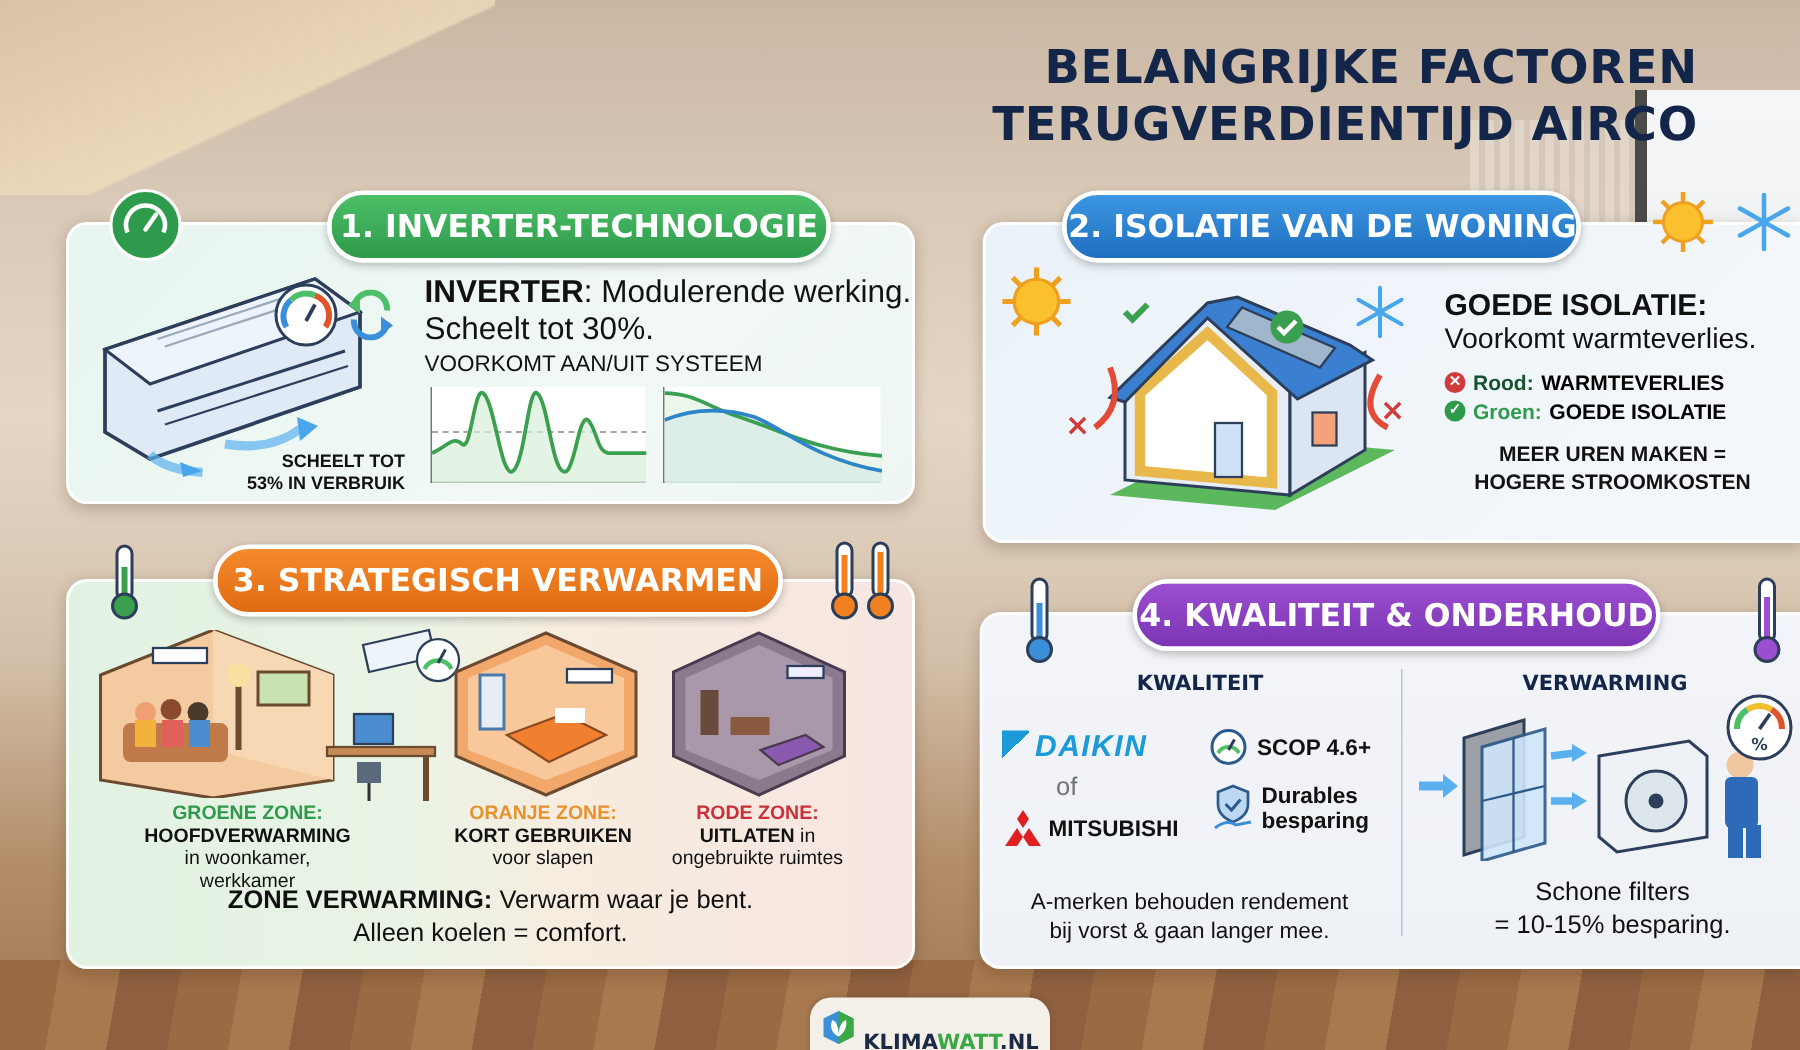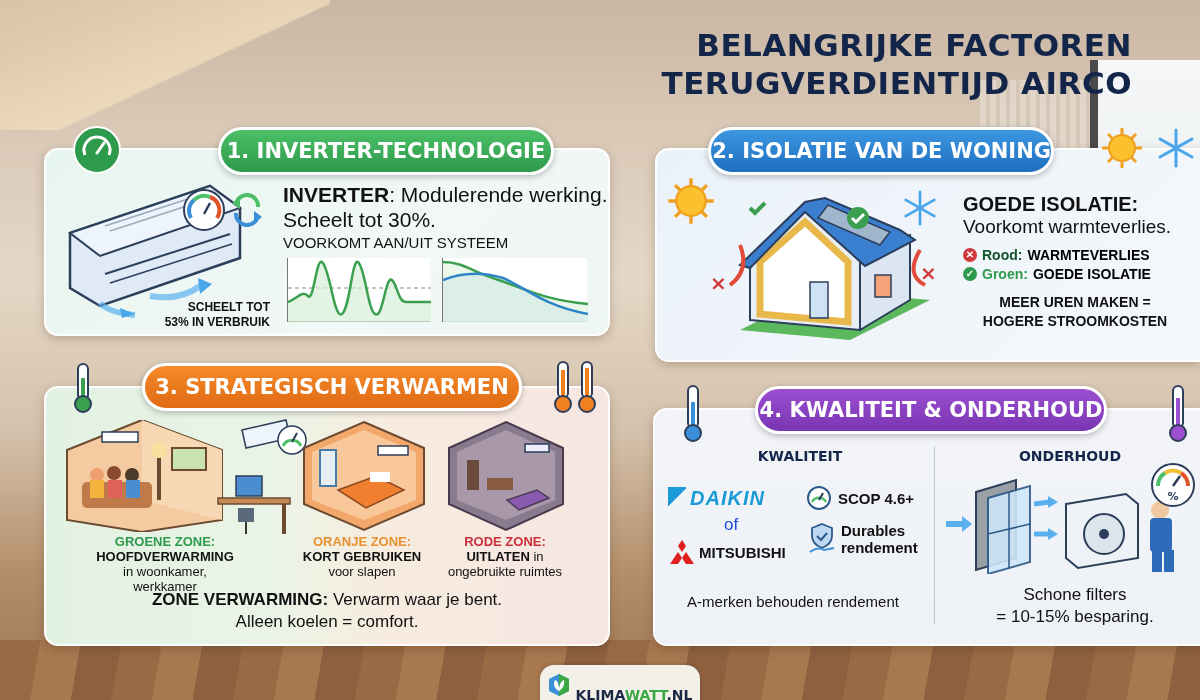--- a/index.html
+++ b/index.html
@@ -94,21 +94,21 @@
 
   .room { position: absolute; }
 
   
   .col-head { position: absolute; font-family: "DejaVu Sans", sans-serif; font-weight: bold; font-size: 14px; color: #13264a; text-align: center; }
   .kwal-head { left: 700px; top: 448px; width: 200px; }
   .ond-head { left: 960px; top: 448px; width: 220px; }
   .divider4 { position: absolute; left: 934px; top: 446px; width: 1px; height: 178px; background: #b8c6d6; }
   .daikin { position: absolute; left: 668px; top: 487px; font-size: 20px; font-weight: bold; font-style: italic; color: #1a9ad6; letter-spacing: 1px; display: flex; align-items: flex-start; gap: 4px; }
   .daikin .mark { width: 18px; height: 20px; background: linear-gradient(135deg, #1a9ad6 50%, transparent 50%); }
-  .of-text { position: absolute; left: 724px; top: 515px; font-size: 17px; color: #1d4ed8; }
+  .of-text { position: absolute; left: 704px; top: 515px; font-size: 17px; color: #737373; }
   .mitsu { position: absolute; left: 668px; top: 540px; font-size: 15px; font-weight: bold; color: #111; display: flex; align-items: center; gap: 3px; }
   .scop { position: absolute; left: 806px; top: 485px; display: flex; align-items: center; gap: 6px; font-size: 15px; font-weight: bold; color: #111; }
   .durable { position: absolute; left: 808px; top: 522px; display: flex; align-items: center; gap: 5px; font-size: 15px; font-weight: bold; color: #111; line-height: 17px; }
   .p4-kfoot { left: 668px; top: 592px; width: 250px; text-align: center; font-size: 15px; line-height: 19px; }
   .p4-ofoot { left: 960px; top: 584px; width: 230px; text-align: center; font-size: 17px; line-height: 22px; }
 
   .logo-tab {
     position: absolute; left: 540px; top: 665px; width: 160px; height: 40px;
     background: #f3efe9; border-radius: 14px 14px 0 0;
     display: flex; align-items: center; justify-content: center; gap: 6px;
@@ -343,21 +343,21 @@
   <circle cx="13" cy="49" r="8" fill="#3b8fd9" stroke="#2c3e5a" stroke-width="2"></circle>
 </svg>
 <div class="pill pill4">4. KWALITEIT &amp; ONDERHOUD</div>
 <svg style="position:absolute;left:1165px;top:384px" width="26" height="60" viewBox="0 0 26 60">
   <rect x="8" y="2" width="10" height="42" rx="5" fill="#fff" stroke="#2c3e5a" stroke-width="2"></rect>
   <rect x="11" y="14" width="4" height="32" fill="#9b4fd0"></rect>
   <circle cx="13" cy="49" r="8" fill="#9b4fd0" stroke="#2c3e5a" stroke-width="2"></circle>
 </svg>
 
 <div class="col-head kwal-head">KWALITEIT</div>
-<div class="col-head ond-head">ONDERHOUD</div>
+<div class="col-head ond-head">VERWARMING</div>
 <div class="divider4"></div>
 
 <div class="daikin">
   <span class="mark"></span>
   <span>DAIKIN</span>
 </div>
 <div class="of-text">of</div>
 <div class="mitsu">
   <svg width="28" height="24" viewBox="0 0 28 24">
     <polygon points="14,0 18,6 14,12 10,6" fill="#e02020"></polygon>
@@ -375,25 +375,26 @@
   <span>SCOP 4.6+</span>
 </div>
 <div class="durable">
   <svg width="28" height="34" viewBox="0 0 28 34">
     <path d="M14 2 L24 6 L24 14 C24 20 19 24 14 26 C9 24 4 20 4 14 L4 6 Z" fill="#bcd8f2" stroke="#2c5a8a" stroke-width="1.8"></path>
     <path d="M9 14 l4 4 l6 -7" stroke="#2c5a8a" stroke-width="2" fill="none"></path>
     <path d="M2 30 q8 -6 14 -2 l10 -2" fill="none" stroke="#3b8fd9" stroke-width="2"></path>
   </svg>
   <div>
     <div>Durables</div>
-    <div>rendement</div>
+    <div>besparing</div>
   </div>
 </div>
 <div class="txt p4-kfoot">
   <div>A-merken behouden rendement</div>
+  <div>bij vorst &amp; gaan langer mee.</div>
 </div>
 
 <svg style="position:absolute;left:946px;top:474px" width="250" height="100" viewBox="0 0 250 100">
   <path d="M0 50 L18 50" stroke="#5ab0ee" stroke-width="6"></path>
   <polygon points="16,42 26,50 16,58" fill="#5ab0ee"></polygon>
   <polygon points="30,18 70,6 70,84 30,96" fill="#9aa0a6" stroke="#2c3e5a" stroke-width="2"></polygon>
   <polygon points="42,24 84,12 84,88 42,100" fill="#cfe6fa" stroke="#2c5a8a" stroke-width="2" opacity="0.9"></polygon>
   <line x1="63" y1="18" x2="63" y2="94" stroke="#2c5a8a" stroke-width="1.5"></line>
   <line x1="42" y1="60" x2="84" y2="50" stroke="#2c5a8a" stroke-width="1.5"></line>
   <path d="M88 30 L104 28" stroke="#5ab0ee" stroke-width="5"></path>

